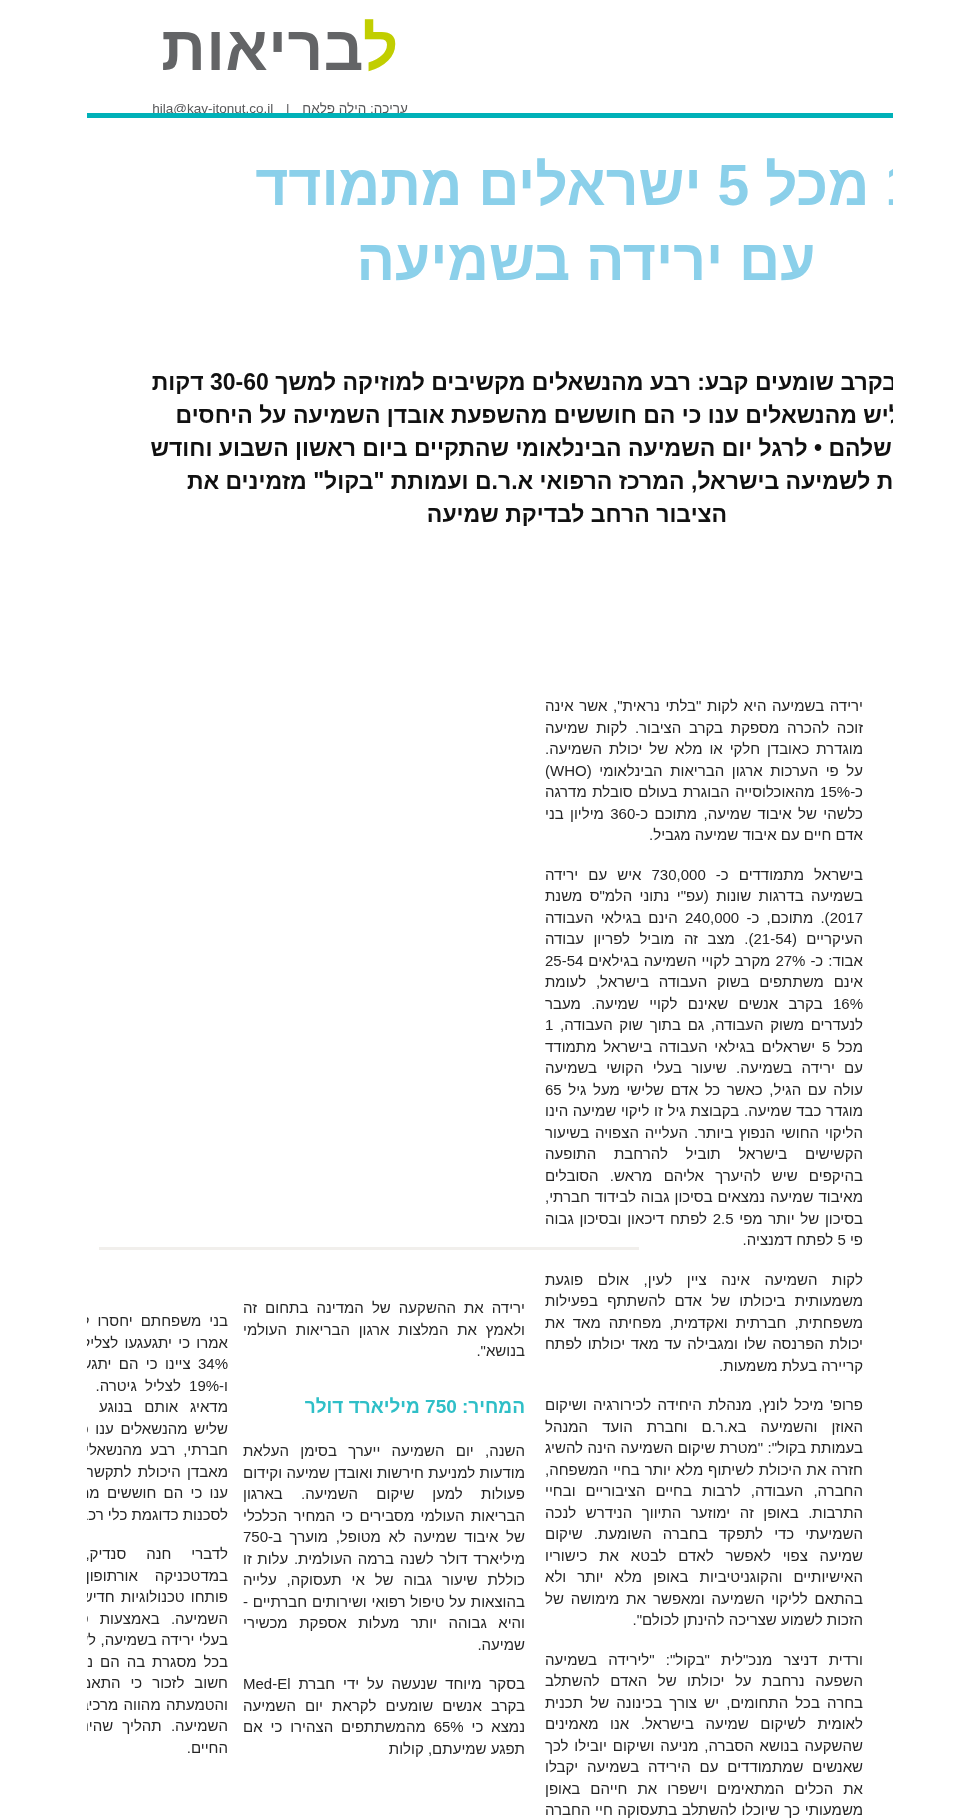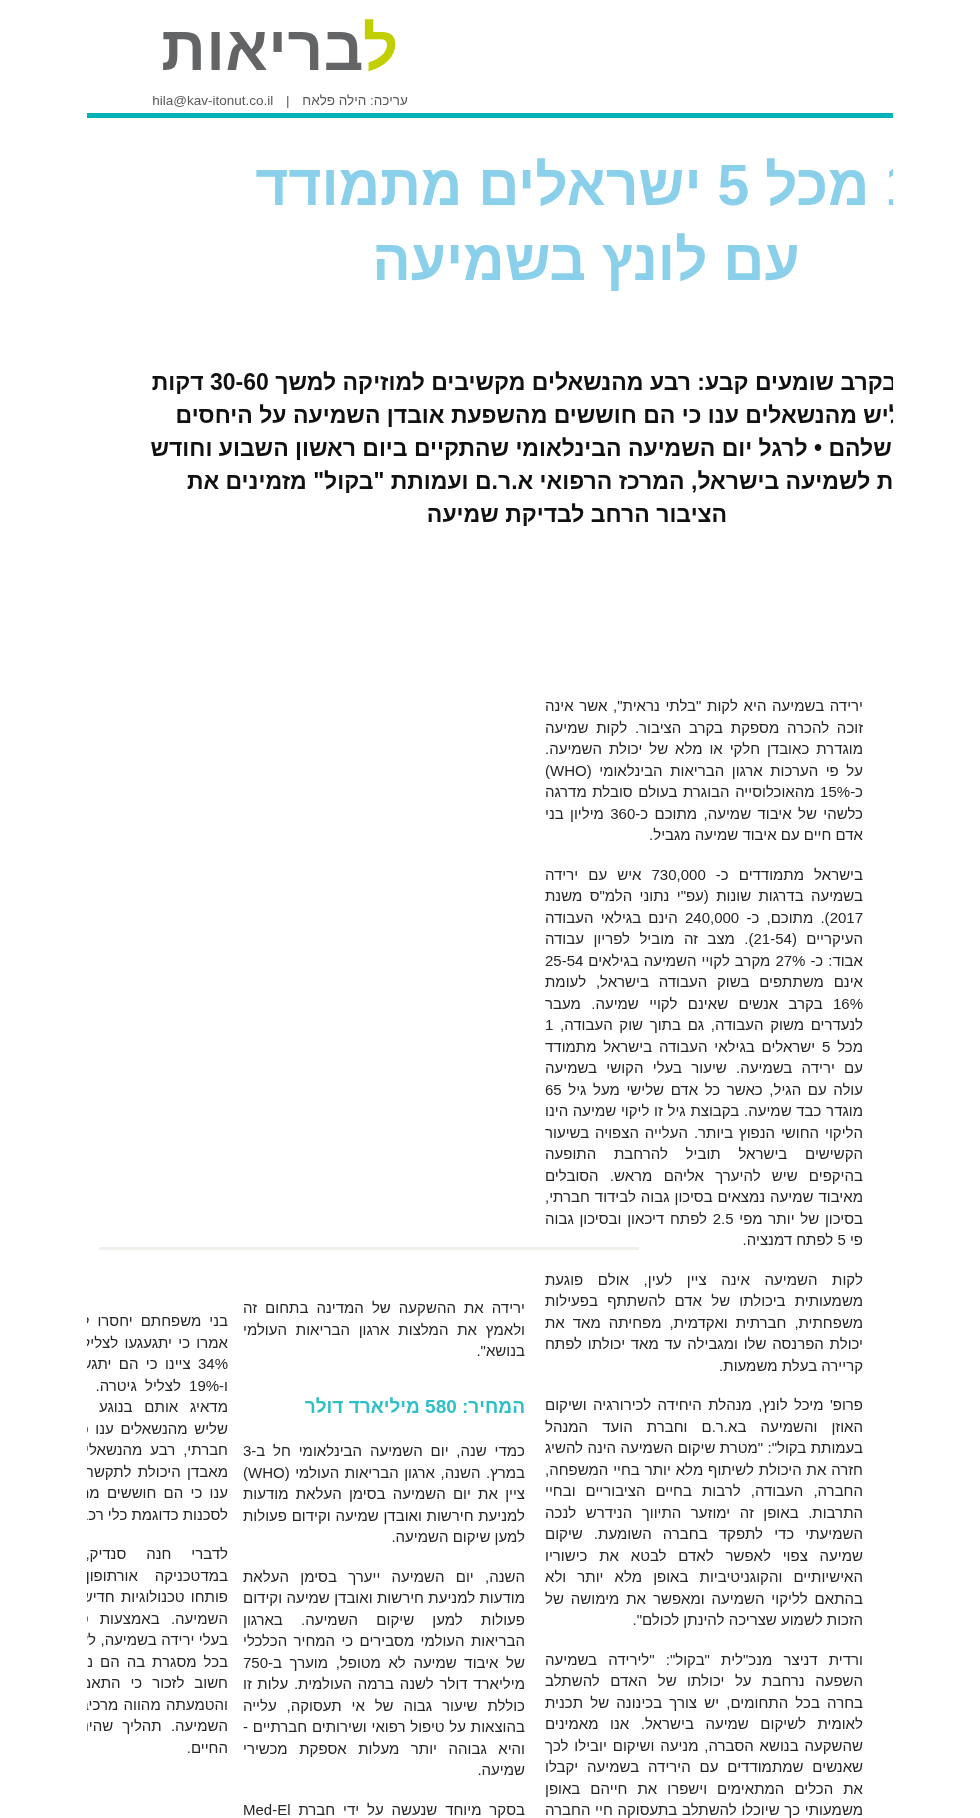--- a/index.html
+++ b/index.html
@@ -6,21 +6,21 @@
   html,body { background:#ffffff; }
   .page {
     position:relative; width:806px; height:1818px; margin:0 auto;
     background:#ffffff; overflow:hidden; direction:rtl;
     font-family:"Liberation Sans","DejaVu Sans",sans-serif;
   }
   
   .masthead { position:absolute; top:16px; left:28px; width:330px; text-align:center; }
   .logo { font-size:62px; font-weight:bold; color:#636466; letter-spacing:0.5px; line-height:1.05; direction:rtl; }
   .logo .lamed { color:#c1ce00; }
-  .credit-line { margin-top:12px; font-size:13.5px; color:#58595b; direction:rtl; white-space:nowrap; }
+  .credit-line { margin-top:20px; font-size:13.5px; color:#58595b; direction:rtl; white-space:nowrap; }
   .credit-line .pipe { margin:0 9px; color:#58595b; }
   .rule { position:absolute; top:113px; left:0; width:980px; height:5px; background:#00b1b8; }
   
   .headline {
     position:absolute; top:148px; left:0; width:980px; text-align:center;
     font-size:57px; font-weight:bold; color:#8bd0ea; line-height:1.32;margin-left:9px;
   }
   
   .standfirst {
     position:absolute; top:366px; left:62px; width:856px; text-align:center;
@@ -51,38 +51,37 @@
     <div class="logo"><span class="lamed">ל</span><span>בריאות</span></div>
     <div class="credit-line">
       <span>עריכה: הילה פלאח</span>
       <span class="pipe">|</span>
       <span>hila@kav-itonut.co.il</span>
     </div>
   </header>
 
   <div class="rule"></div>
 
-  <h1 class="headline"><span>1 מכל 5 ישראלים מתמודד</span><br><span>עם לונץ בשמיעה</span></h1>
+  <h1 class="headline"><span>1 מכל 5 ישראלים מתמודד</span><br><span>עם ירידה בשמיעה</span></h1>
 
   <p class="standfirst">סקר חדש בקרב שומעים קבע: רבע מהנשאלים מקשיבים למוזיקה למשך 30-60 דקות ביום. שליש מהנשאלים ענו כי הם חוששים מהשפעת אובדן השמיעה על היחסים החברתיים שלהם • לרגל יום השמיעה הבינלאומי שהתקיים ביום ראשון השבוע וחודש המודעות לשמיעה בישראל, המרכז הרפואי א.ר.ם ועמותת "בקול" מזמינים את הציבור הרחב לבדיקת שמיעה</p>
 
   <div class="photo-area"></div>
 
   <div class="col col-right">
     <p>ירידה בשמיעה היא לקות "בלתי נראית", אשר אינה זוכה להכרה מספקת בקרב הציבור. לקות שמיעה מוגדרת כאובדן חלקי או מלא של יכולת השמיעה. על פי הערכות ארגון הבריאות הבינלאומי (WHO) כ-15% מהאוכלוסייה הבוגרת בעולם סובלת מדרגה כלשהי של איבוד שמיעה, מתוכם כ-360 מיליון בני אדם חיים עם איבוד שמיעה מגביל.</p>
     <p>בישראל מתמודדים כ- 730,000 איש עם ירידה בשמיעה בדרגות שונות (עפ"י נתוני הלמ"ס משנת 2017). מתוכם, כ- 240,000 הינם בגילאי העבודה העיקריים (21-54). מצב זה מוביל לפריון עבודה אבוד: כ- 27% מקרב לקויי השמיעה בגילאים 25-54 אינם משתתפים בשוק העבודה בישראל, לעומת 16% בקרב אנשים שאינם לקויי שמיעה. מעבר לנעדרים משוק העבודה, גם בתוך שוק העבודה, 1 מכל 5 ישראלים בגילאי העבודה בישראל מתמודד עם ירידה בשמיעה. שיעור בעלי הקושי בשמיעה עולה עם הגיל, כאשר כל אדם שלישי מעל גיל 65 מוגדר כבד שמיעה. בקבוצת גיל זו ליקוי שמיעה הינו הליקוי החושי הנפוץ ביותר. העלייה הצפויה בשיעור הקשישים בישראל תוביל להרחבת התופעה בהיקפים שיש להיערך אליהם מראש. הסובלים מאיבוד שמיעה נמצאים בסיכון גבוה לבידוד חברתי, בסיכון של יותר מפי 2.5 לפתח דיכאון ובסיכון גבוה פי 5 לפתח דמנציה.</p>
     <p>לקות השמיעה אינה ציין לעין, אולם פוגעת משמעותית ביכולתו של אדם להשתתף בפעילות משפחתית, חברתית ואקדמית, מפחיתה מאד את יכולת הפרנסה שלו ומגבילה עד מאד יכולתו לפתח קריירה בעלת משמעות.</p>
     <p>פרופ' מיכל לונץ, מנהלת היחידה לכירורגיה ושיקום האוזן והשמיעה בא.ר.ם וחברת הועד המנהל בעמותת בקול": "מטרת שיקום השמיעה הינה להשיג חזרה את היכולת לשיתוף מלא יותר בחיי המשפחה, החברה, העבודה, לרבות בחיים הציבוריים ובחיי התרבות. באופן זה ימוזער התיווך הנידרש לנכה השמיעתי כדי לתפקד בחברה השומעת. שיקום שמיעה צפוי לאפשר לאדם לבטא את כישוריו האישיותיים והקוגניטיביות באופן מלא יותר ולא בהתאם לליקוי השמיעה ומאפשר את מימושה של הזכות לשמוע שצריכה להינתן לכולם".</p>
     <p>ורדית דניצר מנכ"לית "בקול": "לירידה בשמיעה השפעה נרחבת על יכולתו של האדם להשתלב בחרה בכל התחומים, יש צורך בכינונה של תכנית לאומית לשיקום שמיעה בישראל. אנו מאמינים שהשקעה בנושא הסברה, מניעה ושיקום יובילו לכך שאנשים שמתמודדים עם הירידה בשמיעה יקבלו את הכלים המתאימים וישפרו את חייהם באופן  משמעותי כך שיוכלו להשתלב בתעסוקה חיי החברה והתרבות. יש</p>
   </div>
 
   <div class="col col-middle">
     <p>ירידה את ההשקעה של המדינה בתחום זה ולאמץ את המלצות ארגון הבריאות העולמי בנושא".</p>
-    <h2 class="subhead">המחיר: 580 מיליארד דולר</h2>
-    <p>כמדי שנה, יום השמיעה הבינלאומי חל ב-3 במרץ. השנה, ארגון הבריאות העולמי (WHO) ציין את יום השמיעה בסימן העלאת מודעות למניעת חירשות ואובדן שמיעה וקידום פעולות למען  שיקום השמיעה.</p>
+    <h2 class="subhead">המחיר: 750 מיליארד דולר</h2>
     <p>השנה, יום השמיעה ייערך בסימן העלאת מודעות למניעת חירשות ואובדן שמיעה וקידום פעולות למען שיקום השמיעה. בארגון הבריאות העולמי מסבירים כי המחיר הכלכלי של איבוד שמיעה לא מטופל, מוערך ב-750 מיליארד דולר לשנה ברמה העולמית. עלות זו כוללת שיעור גבוה של אי תעסוקה, עלייה בהוצאות על טיפול רפואי ושירותים חברתיים - והיא גבוהה יותר מעלות אספקת מכשירי שמיעה.</p>
     <p>בסקר מיוחד שנעשה על ידי חברת Med-El בקרב אנשים שומעים לקראת יום השמיעה נמצא כי 65% מהמשתתפים הצהירו כי אם תפגע שמיעתם, קולות</p>
   </div>
 
   <div class="col col-left">
     <p>בני משפחתם יחסרו להם יותר מכל . 41% אמרו כי יתגעגעו לצלילי מוזיקה ורדיו. בנוסף, 34% ציינו  כי הם יתגעגעו לצליל של פסנתר ו-19% לצליל גיטרה. כאשר נשאלו, מה הכי מדאיג אותם בנוגע להתדרדרות השמיעה, שליש מהנשאלים ענו כי הם חוששים מבידוד חברתי, רבע מהנשאלים ענו כי הם חוששים מאבדן היכולת לתקשר עם הסביבה. כ- 20% ענו כי הם חוששים מחוסר היכולת לשים לב לסכנות כדוגמת כלי רכב בכביש.</p>
     <p>לדברי חנה סנדיק, קלינאית תקשורת במדטכניקה אורתופון: בשנים האחרונות, פותחו טכנולוגיות חדישות ומתקדמות לשיקום השמיעה. באמצעות טכנולוגיות אלו יכולים בעלי ירידה בשמיעה, לשמוע ולקחת חלק פעיל בכל מסגרת בה הם נמצאים . יחד עם זאת, חשוב לזכור כי התאמת טכנולוגיית שמיעה והטמעתה מהווה מרכיב חשוב בתהליך שיקום השמיעה. תהליך שהינו מסע לשיפור איכות החיים.</p>
   </div>
 
 </div>

